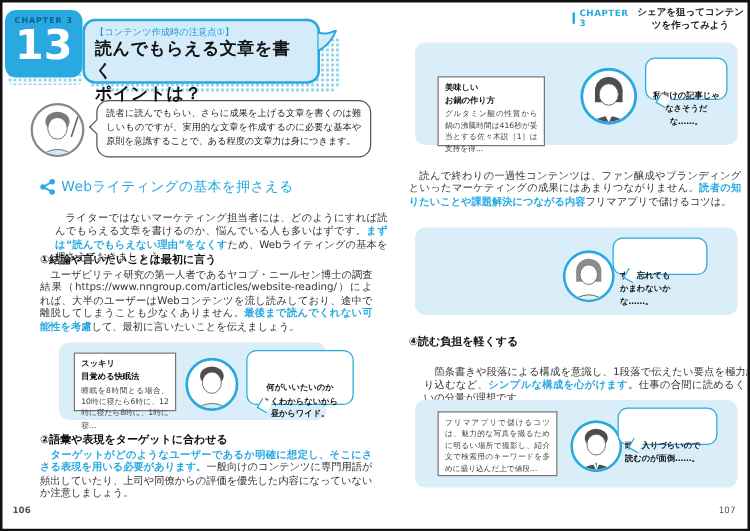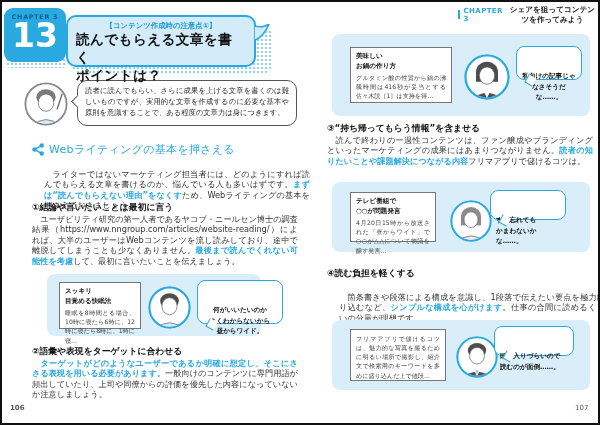--- a/index.html
+++ b/index.html
@@ -6,21 +6,21 @@
   #spread{position:absolute;left:2px;top:2px;width:596px;height:421px;background:#fff;overflow:hidden;
     font-family:"DejaVu Sans","Liberation Sans",sans-serif;color:#333;}
   .abs{position:absolute;}
   
   #chapter-block{left:2px;top:6px;width:62px;height:54px;background:#29a9e0;border-radius:9px;text-align:center;z-index:3;}
   #chapter-block .lbl{font-size:6.3px;font-weight:bold;color:#0c5e92;letter-spacing:.8px;margin-top:5px;}
   #chapter-block .num{font-size:33px;font-weight:800;color:#fff;line-height:1;margin-top:-1px;}
   .halftone{background-image:radial-gradient(circle,#8fd3f0 1.1px,transparent 1.25px);background-size:4px 4px;border-radius:10px;z-index:1;}
   
   #title-bubble{left:64px;top:13px;width:190px;height:52px;background:#d4ecf9;border:2px solid #29a9e0;border-radius:10px;padding:4px 8px 0 8px;box-sizing:border-box;z-index:2;}
-  #title-bubble .kicker{font-size:7.4px;font-weight:bold;color:#1d9ad6;text-align:center;}
+  #title-bubble .kicker{font-size:7.4px;font-weight:normal;color:#1d9ad6;}
   #title-bubble .ttl{font-size:13.6px;font-weight:800;color:#111;line-height:1.32;white-space:pre-line;letter-spacing:.4px;}
   #title-tail{left:252px;top:22px;z-index:2;}
   
   #run-head{left:456px;top:7px;height:11px;display:flex;align-items:center;gap:4px;}
   #run-head .bar{width:2.5px;height:9px;background:#29a9e0;}
   #run-head .ch{font-size:7px;font-weight:bold;color:#29a9e0;letter-spacing:.4px;}
   #run-head .t{font-size:7.6px;font-weight:bold;color:#222;text-align:center;}
   
   .avatar{border-radius:50%;}
   #intro-bubble{left:75px;top:78px;width:220px;height:46px;background:#fff;border:1.4px solid #555;border-radius:10px;padding:5px 7px;box-sizing:border-box;font-size:7.3px;line-height:1.48;color:#222;text-align:justify;}
@@ -133,21 +133,21 @@
 
   <div class="abs pagenum" style="left:8px;top:402px;font-weight:bold;">106</div>
 
   <div class="abs" id="run-head">
     <span class="bar"></span>
     <span class="ch">CHAPTER 3</span>
     <span class="t">シェアを狙ってコンテンツを作ってみよう</span>
   </div>
 
   <div class="abs exbox" style="left:330px;top:32px;width:258px;height:82px;">
-    <div class="abs card" style="left:18px;top:13px;width:102px;height:56px;">
+    <div class="abs card" style="left:18px;top:27px;width:86px;height:56px;">
       <div class="ct">美味しい
 お鍋の作り方</div>
       <div class="cb">グルタミン酸の性質から鍋の沸騰時間は416秒が妥当とする佐々木説［1］は支持を得…</div>
     </div>
     <svg class="abs avatar" style="left:132px;top:20px;" width="46" height="46" viewBox="0 0 48 48">
       <circle cx="24" cy="24" r="22.5" fill="#fff" stroke="#29a9e0" stroke-width="2.4"></circle>
       <clipPath id="cp2">
           <circle cx="24" cy="24" r="21.3"></circle>
         </clipPath>
       <g clip-path="url(#cp2)">
@@ -158,32 +158,26 @@
         <path d="M20 37.5 L24 46 L28 37.5 Z" fill="#fff"></path>
       </g>
     </svg>
     <div class="abs sbubble" style="left:184px;top:12px;width:66px;height:34px;">
       <span class="tail"></span>
       <span>私向けの記事じゃ
 なさそうだな……。</span>
     </div>
   </div>
 
-  <div class="abs sub" style="left:325px;top:121px;">③“持ち帰ってもらう情報”を含ませる</div>
 
   <p class="abs para" style="left:325px;top:133px;margin:0;">
     <span>　読んで終わりの一過性コンテンツは、ファン醸成やブランディングといったマーケティングの成果にはあまりつながりません。</span><span class="hl">読者の知りたいことや課題解決につながる内容</span><span>フリマアプリで儲けるコツは。</span>
   </p>
 
   <div class="abs exbox" style="left:330px;top:180px;width:258px;height:70px;">
-    <div class="abs card" style="left:18px;top:10px;width:86px;height:50px;">
-      <div class="ct">テレビ番組で
-○○が問題発言</div>
-      <div class="cb">4月20日15時から放送された「昼からワイド」で○○が△△について物議を醸す発言…</div>
-    </div>
     <svg class="abs avatar" style="left:118px;top:18px;" width="42" height="42" viewBox="0 0 48 48">
       <circle cx="24" cy="24" r="22.5" fill="#fff" stroke="#29a9e0" stroke-width="2.4"></circle>
       <clipPath id="cp3">
           <circle cx="24" cy="24" r="21.3"></circle>
         </clipPath>
       <g clip-path="url(#cp3)">
         <ellipse cx="24" cy="19" rx="11.5" ry="11" fill="#8c8c8c"></ellipse>
         <rect x="12.5" y="19" width="23" height="10" fill="#8c8c8c"></rect>
         <ellipse cx="24" cy="22.5" rx="8" ry="9" fill="#fff" stroke="#666" stroke-width="0.8"></ellipse>
         <path d="M6 49 Q24 33 42 49 Z" fill="#ececec" stroke="#555" stroke-width="0.8"></path>

